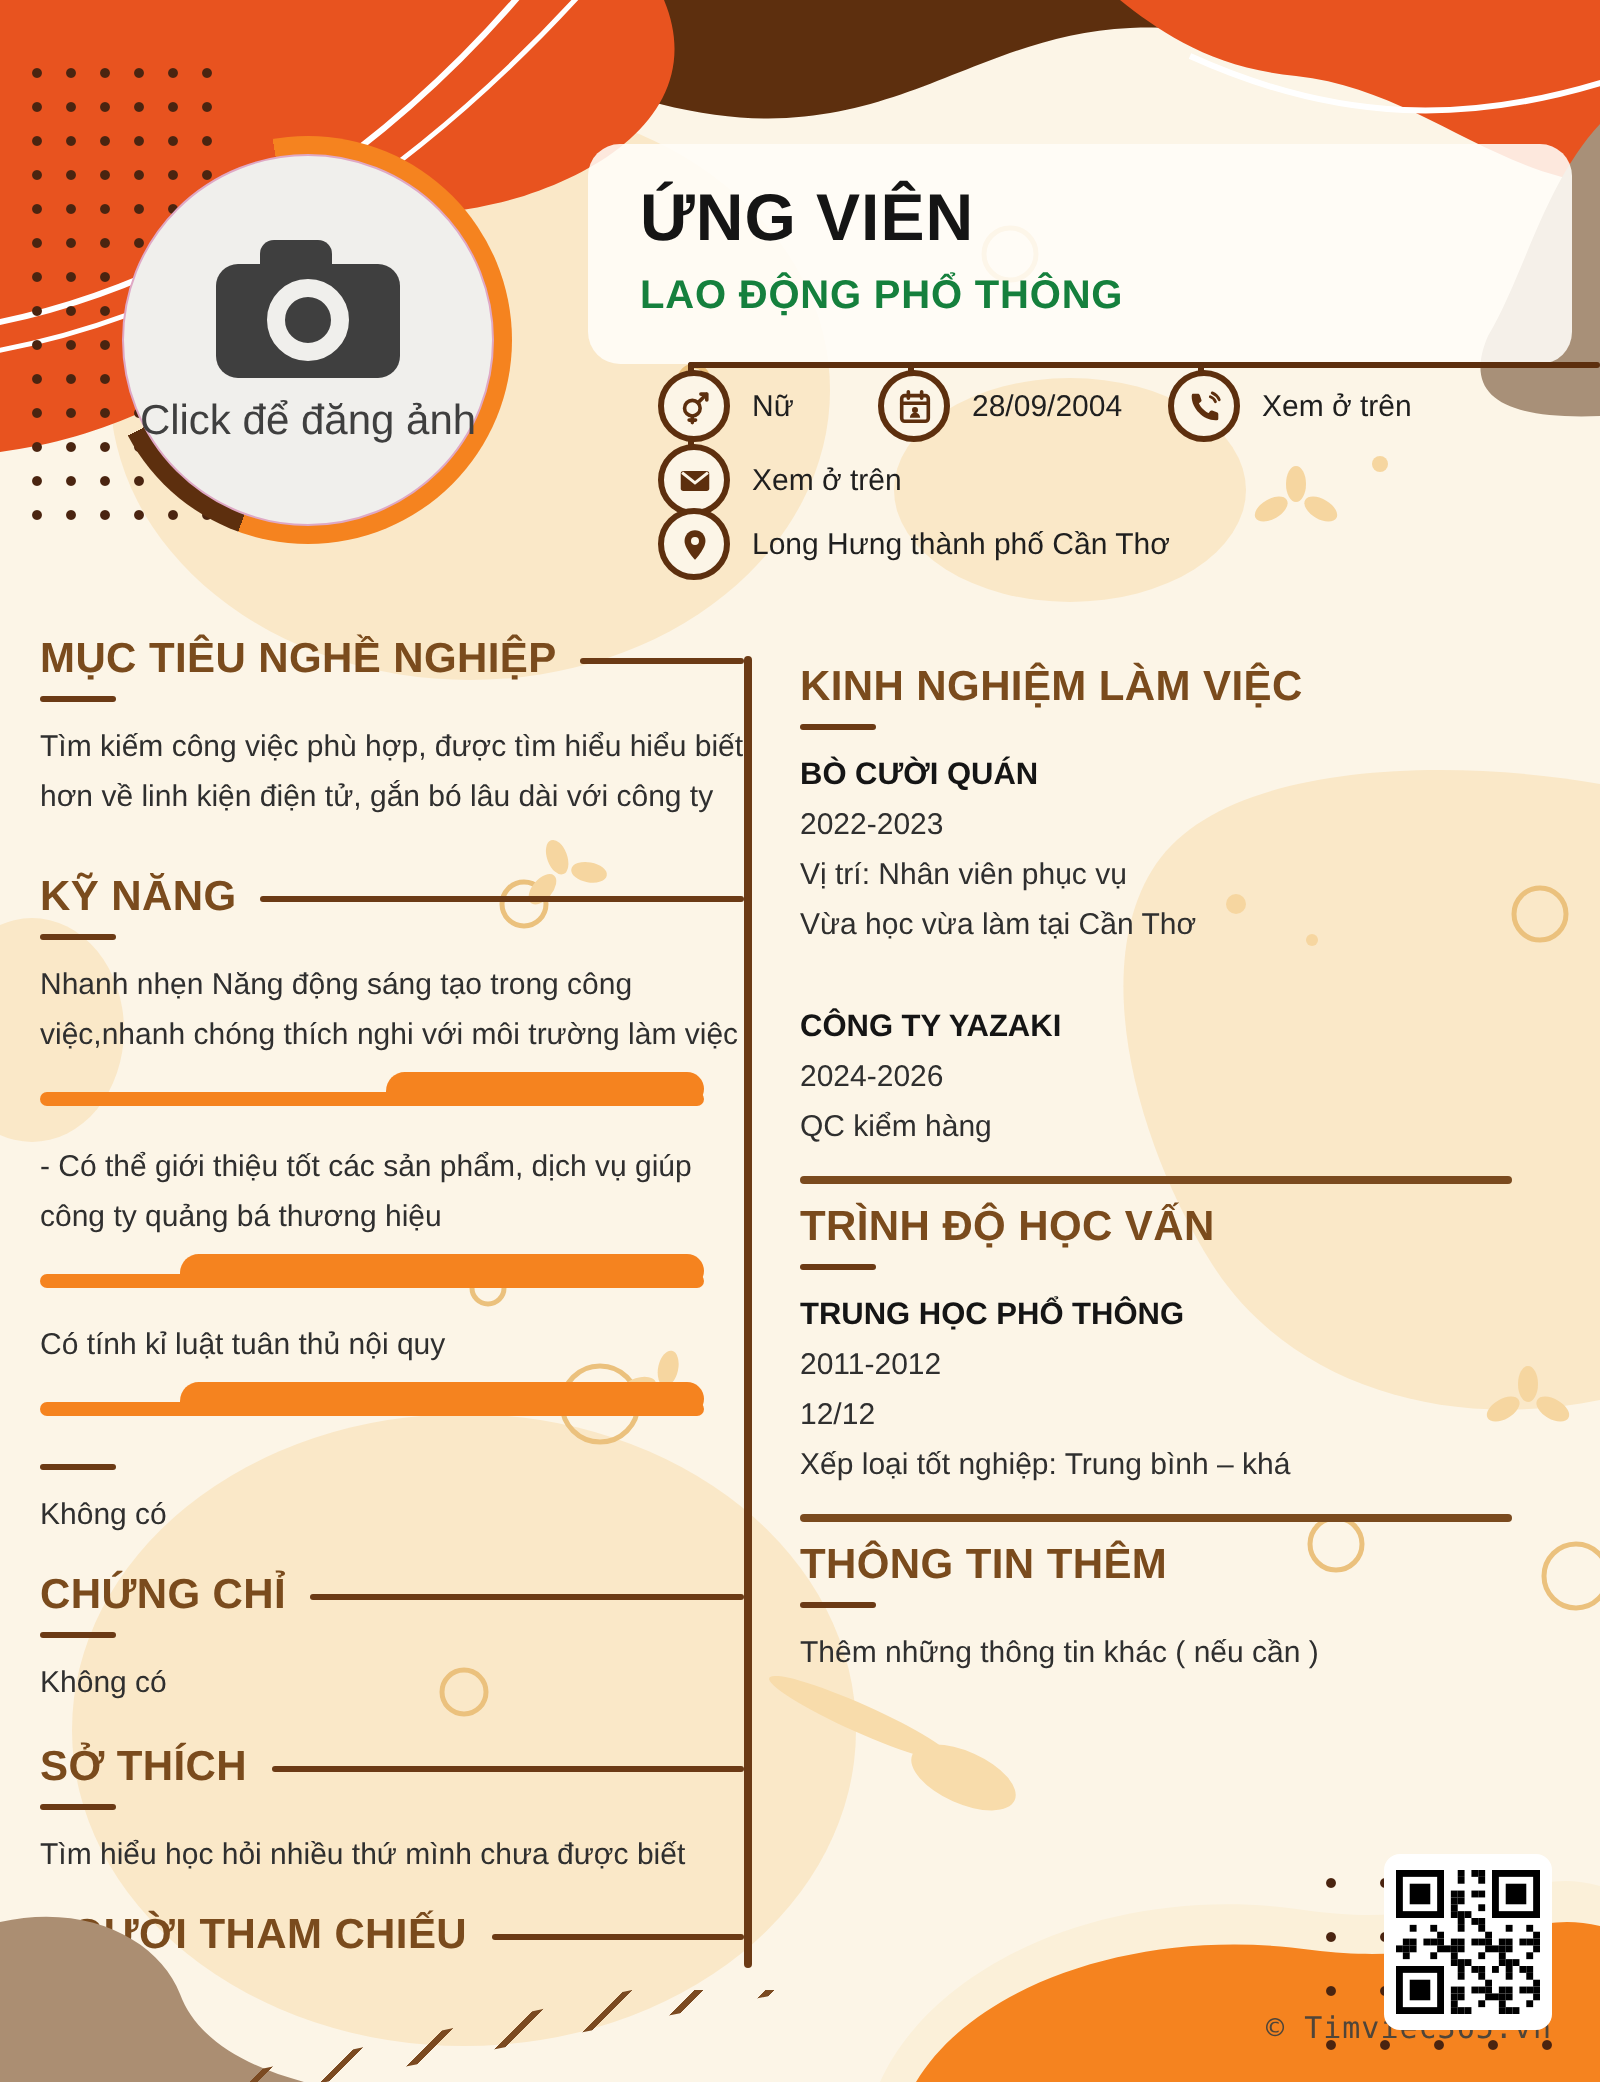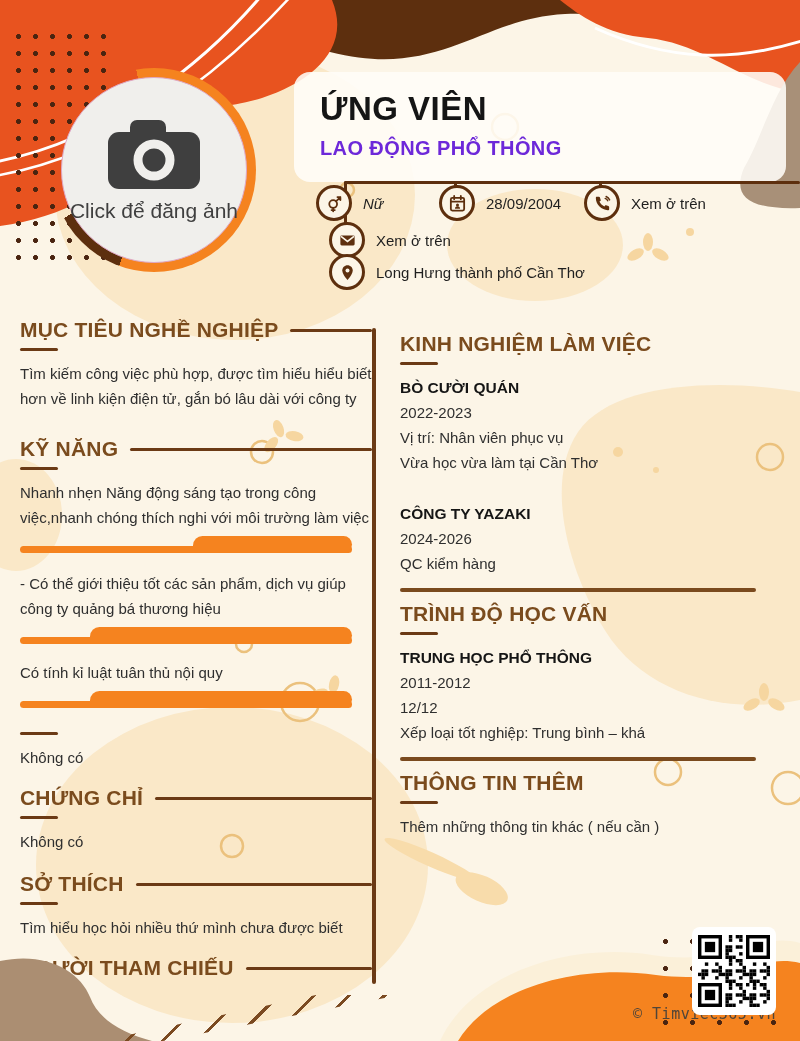--- a/index.html
+++ b/index.html
@@ -12,21 +12,21 @@
 
   .dots{position:absolute;pointer-events:none;
         background-image:radial-gradient(circle,#4A2410 2.2px,transparent 2.7px);}
   .dots-tl{left:10px;top:28px;width:106px;height:236px;background-size:17px 17px;}
   .dots-br{left:652px;top:928px;width:146px;height:106px;background-size:27px 27px;}
 
   
   .card{position:absolute;left:294px;top:72px;width:492px;height:110px;
         background:rgba(255,253,248,.88);border-radius:16px;}
   .name{margin:18px 0 0 26px;font-size:33px;font-weight:800;color:#151515;letter-spacing:.5px;}
-  .subtitle{margin:9px 0 0 26px;font-size:20px;font-weight:700;color:#6d28d9;letter-spacing:.4px;}
+  .subtitle{margin:9px 0 0 26px;font-size:20px;font-weight:700;color:#15803d;letter-spacing:.4px;}
 
   
   .tl{position:absolute;background:#5D2F0E;border-radius:2px;}
   .contact-item{position:absolute;display:flex;align-items:center;gap:11px;}
   .cicon{width:30px;height:30px;border:3px solid #5D2F0E;border-radius:50%;
          background:#FCF5E7;display:flex;align-items:center;justify-content:center;flex:0 0 auto;}
   .clabel{font-size:15px;color:#1f1f1f;white-space:nowrap;}
 
   
   .photo-wrap{position:absolute;left:52px;top:68px;width:204px;height:204px;border-radius:50%;
@@ -134,21 +134,21 @@
   <div class="card">
     <div class="name">ỨNG VIÊN</div>
     <div class="subtitle">LAO ĐỘNG PHỔ THÔNG</div>
   </div>
 
   <div class="tl" style="left:344px;top:181px;width:456px;height:3px;"></div>
   <div class="tl" style="left:344px;top:181px;width:3px;height:78px;"></div>
   <div class="tl" style="left:454px;top:181px;width:3px;height:8px;"></div>
   <div class="tl" style="left:599px;top:181px;width:3px;height:8px;"></div>
 
-  <div class="contact-item" style="left:316px;top:185px;font-style:italic;">
+  <div class="contact-item" style="left:329px;top:185px;">
     <span class="cicon">
       <svg width="19" height="19" viewBox="0 0 20 20" fill="none" stroke="#5D2F0E" stroke-width="1.9" stroke-linecap="round">
         <circle cx="8.6" cy="10.6" r="4.1"></circle>
           <path d="M8.6,14.9 v3.3 M6.9,16.9 h3.4 M11.6,7.7 L16.2,3.2 M16.2,3.2 h-3.1 M16.2,3.2 v3.1"></path>
       </svg>
     </span>
     <span class="clabel">Nữ</span>
   </div>
 
   <div class="contact-item" style="left:439px;top:185px;">

